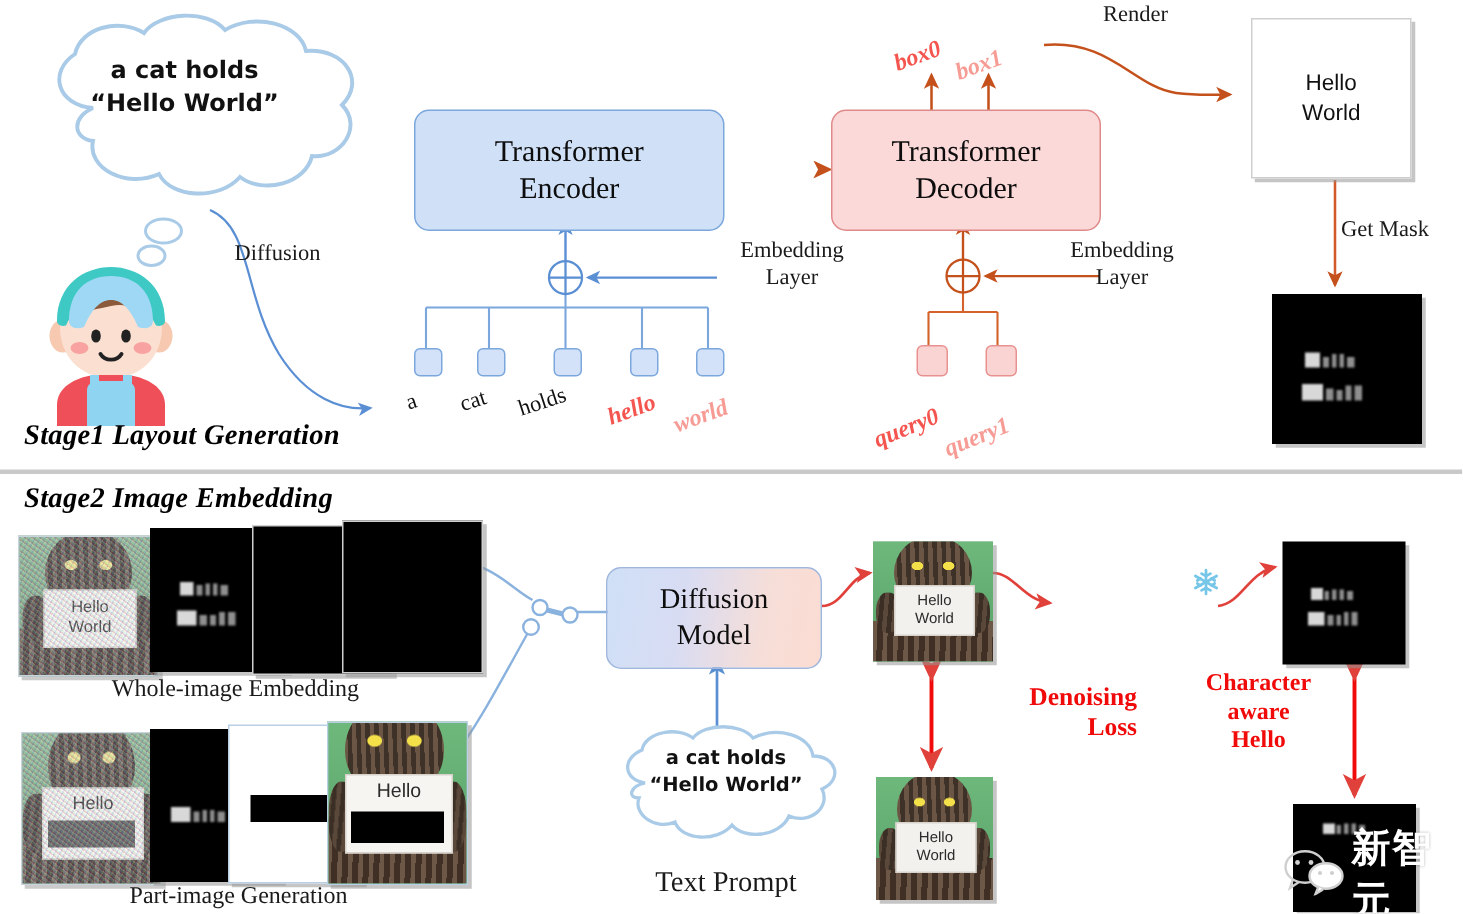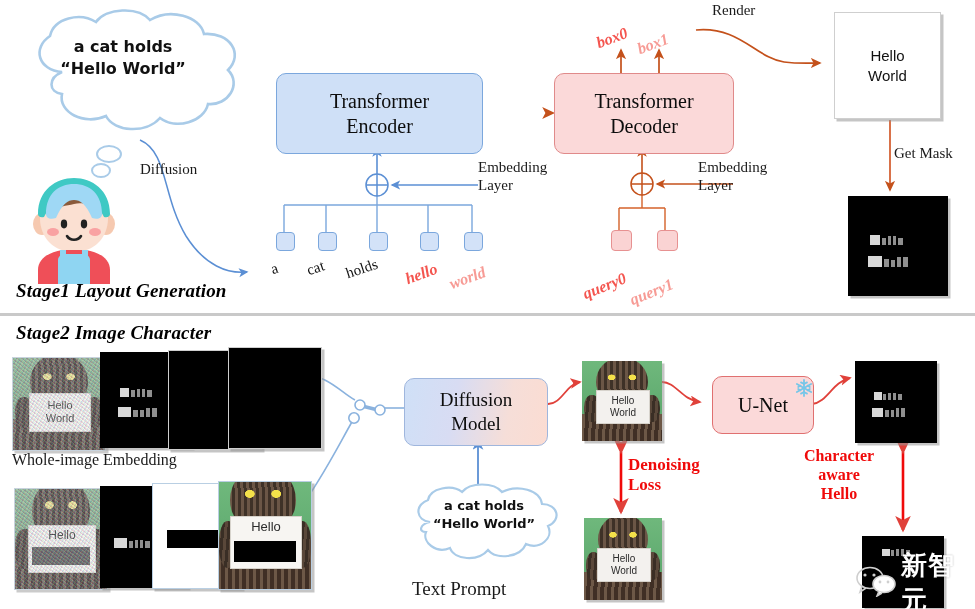--- a/index.html
+++ b/index.html
@@ -20,21 +20,21 @@
 
   
   .stage-title{
     position:absolute;font-family:"Liberation Serif",serif;font-weight:bold;
     font-style:italic;font-size:19px;color:#000;letter-spacing:.2px;white-space:nowrap;
   }
   .divider{position:absolute;left:0;width:975px;height:3px;background:#c9c9c9;}
 
   
   .lbl{position:absolute;font-family:"Liberation Serif",serif;font-size:15px;color:#1a1a1a;
-       line-height:1.2;white-space:pre-line;}
+       text-align:center;line-height:1.2;white-space:pre-line;}
 
   
   .rot-lbl{position:absolute;font-family:"Liberation Serif",serif;font-weight:bold;
            font-style:italic;white-space:nowrap;transform-origin:left bottom;}
   .tok{position:absolute;font-family:"Liberation Serif",serif;white-space:nowrap;
        transform-origin:left bottom;color:#111;font-size:15px;}
 
   
   .tsq{position:absolute;width:17px;height:17px;border-radius:4px;}
   .tsq-blue{background:#d3e2f8;border:1.4px solid #7ba7dd;}
@@ -277,21 +277,21 @@
     <div class="mblock dim" style="left:36px;top:63px;width:5px;height:8px;"></div>
     <div class="mblock dim" style="left:43px;top:64px;width:4px;height:7px;"></div>
     <div class="mblock dim" style="left:49px;top:61px;width:4px;height:10px;"></div>
     <div class="mblock dim" style="left:55px;top:61px;width:5px;height:10px;"></div>
   </div>
 
   <div class="stage-title" style="left:16px;top:280px;font-style:italic;">Stage1 Layout Generation</div>
 
   <div class="divider" style="top:313px;"></div>
 
-  <div class="stage-title" style="left:16px;top:322px;">Stage2 Image Character</div>
+  <div class="stage-title" style="left:16px;top:322px;">Stage2 Image Embedding</div>
 
   <div class="card photo noisy" style="left:12px;top:357px;width:92px;height:92px;border:1.4px solid #b9cfe3;">
     <div class="sky"></div>
     <div class="cat"></div>
     <div class="fur-bottom"></div>
     <div class="pawL" style="left:2%;top:42%;width:20%;height:34%;"></div>
     <div class="pawR" style="right:2%;top:42%;width:20%;height:34%;"></div>
     <div class="sign" style="left:17%;top:38%;width:66%;height:40%;font-size:11px;">
       <span style="white-space:pre-line;">Hello
 World</span>
@@ -345,20 +345,21 @@
     <div class="cat" style="left:12%;top:-14%;width:72%;height:60%;"></div>
     <div class="fur-bottom" style="height:40%;"></div>
     <div class="pawL" style="left:0%;top:36%;width:20%;height:44%;"></div>
     <div class="pawR" style="right:0%;top:36%;width:20%;height:44%;"></div>
     <div class="sign" style="left:12%;top:32%;width:76%;height:46%;font-size:13px;align-items:flex-start;padding-top:2px;background:#f7f5f2;">
       <span>Hello</span>
     </div>
     <div class="abs" style="left:16%;top:55%;width:68%;height:20%;background:#000;"></div>
   </div>
 
+  <div class="lbl" style="left:14px;top:588px;width:290px;font-size:16px;">Part-image Generation</div>
 
   <div class="procbox box-grad" style="left:404px;top:378px;width:142px;height:66px;font-size:19px;">
     <span style="white-space:pre-line;">Diffusion
 Model</span>
   </div>
 
   <div class="cloud" style="left:404px;top:482px;width:158px;height:82px;">
     <svg width="158" height="82" viewBox="0 0 158 82">
       <path d="M26,40 C12,38 10,24 24,18 C26,6 48,2 58,10 C66,0 90,0 98,10
                C114,2 136,8 138,22 C154,22 158,38 144,44 C150,56 136,68 122,62
@@ -387,26 +388,23 @@
     <div class="cat"></div>
     <div class="fur-bottom"></div>
     <div class="pawL" style="left:2%;top:42%;width:20%;height:34%;"></div>
     <div class="pawR" style="right:2%;top:42%;width:20%;height:34%;"></div>
     <div class="sign" style="left:17%;top:36%;width:66%;height:40%;font-size:10px;">
       <span style="white-space:pre-line;">Hello
 World</span>
     </div>
   </div>
 
-  <div class="loss" style="left:628px;top:455px;width:110px;font-size:17px;text-align:left;">Denoising
+  <div class="loss" style="left:648px;top:455px;width:110px;font-size:17px;text-align:right;">Denoising
 Loss</div>
 
-  <div class="procbox box-pink" style="left:712px;top:376px;width:100px;height:56px;font-size:20px;border:1.8px solid #e07070;">
-    <span>U-Net</span>
-  </div>
   <div class="abs" style="left:794px;top:378px;">
     <svg width="20" height="20" viewBox="0 0 20 20">
       <g stroke="#76c6e8" stroke-width="1.8" stroke-linecap="round">
         <line x1="10" y1="2" x2="10" y2="18"></line>
         <line x1="2.9" y1="6" x2="17.1" y2="14"></line>
         <line x1="2.9" y1="14" x2="17.1" y2="6"></line>
         <line x1="7" y1="4.4" x2="10" y2="6"></line>
           <line x1="13" y1="4.4" x2="10" y2="6"></line>
         <line x1="7" y1="15.6" x2="10" y2="14"></line>
           <line x1="13" y1="15.6" x2="10" y2="14"></line>

